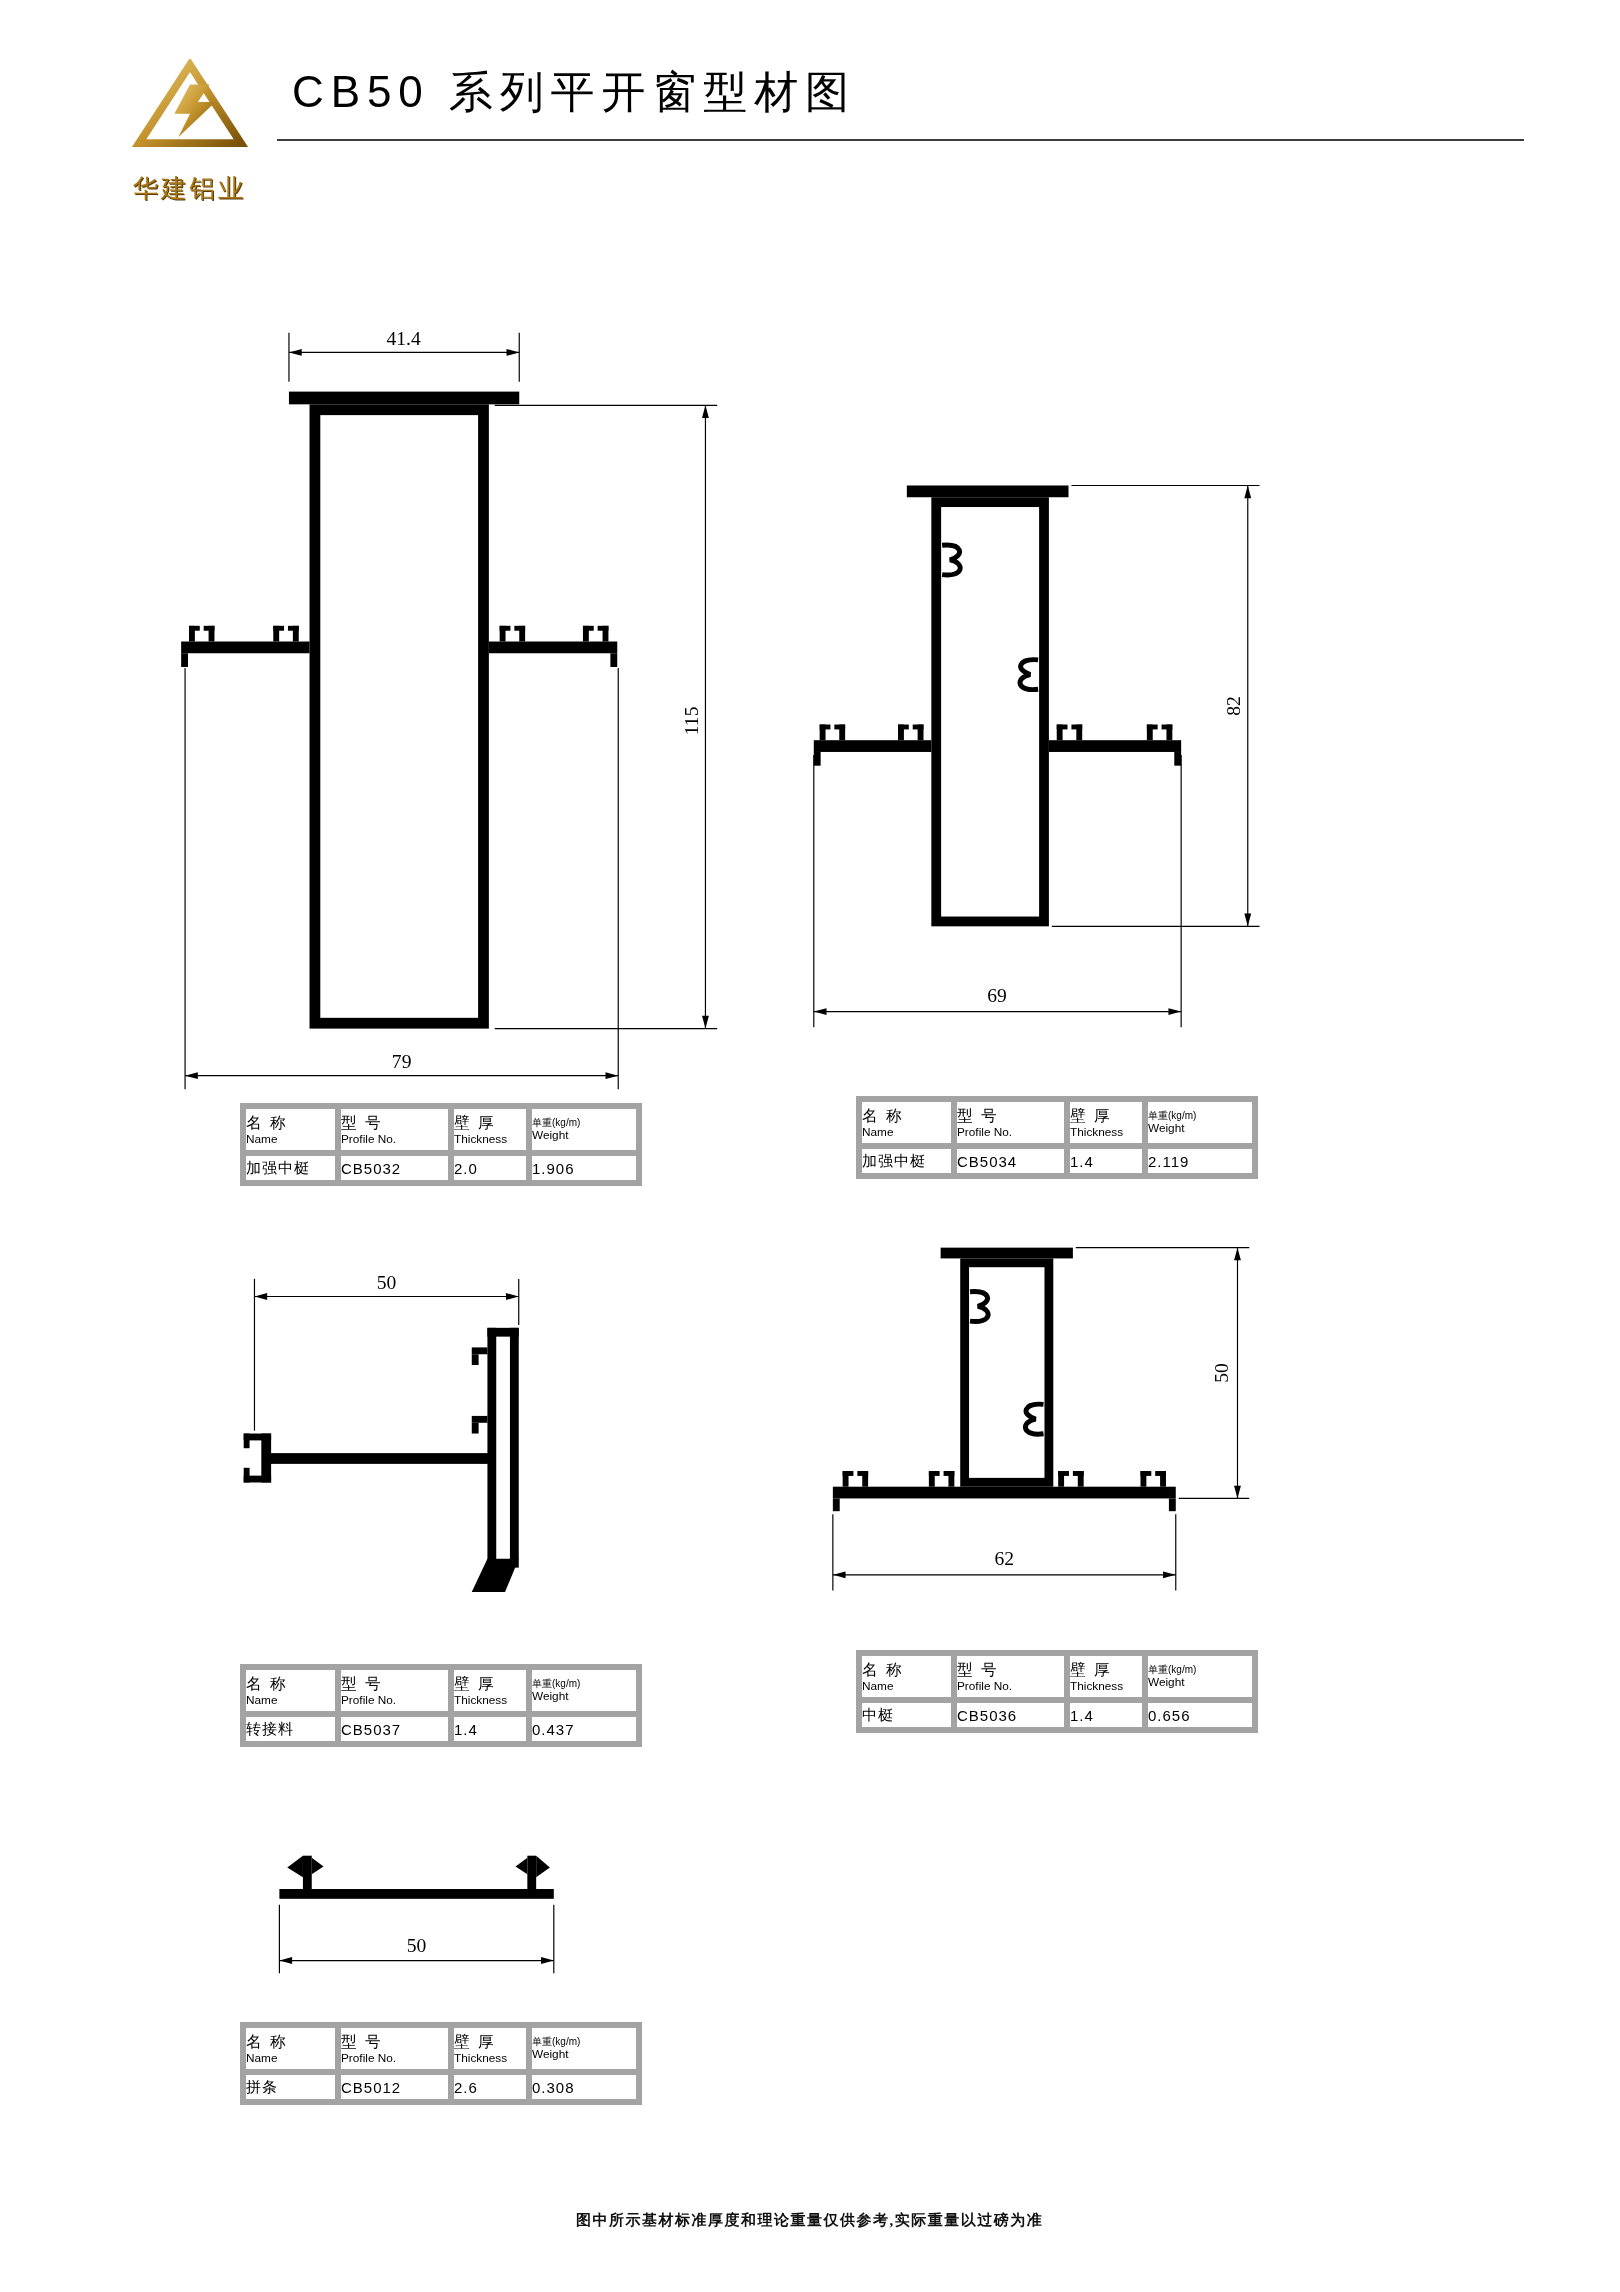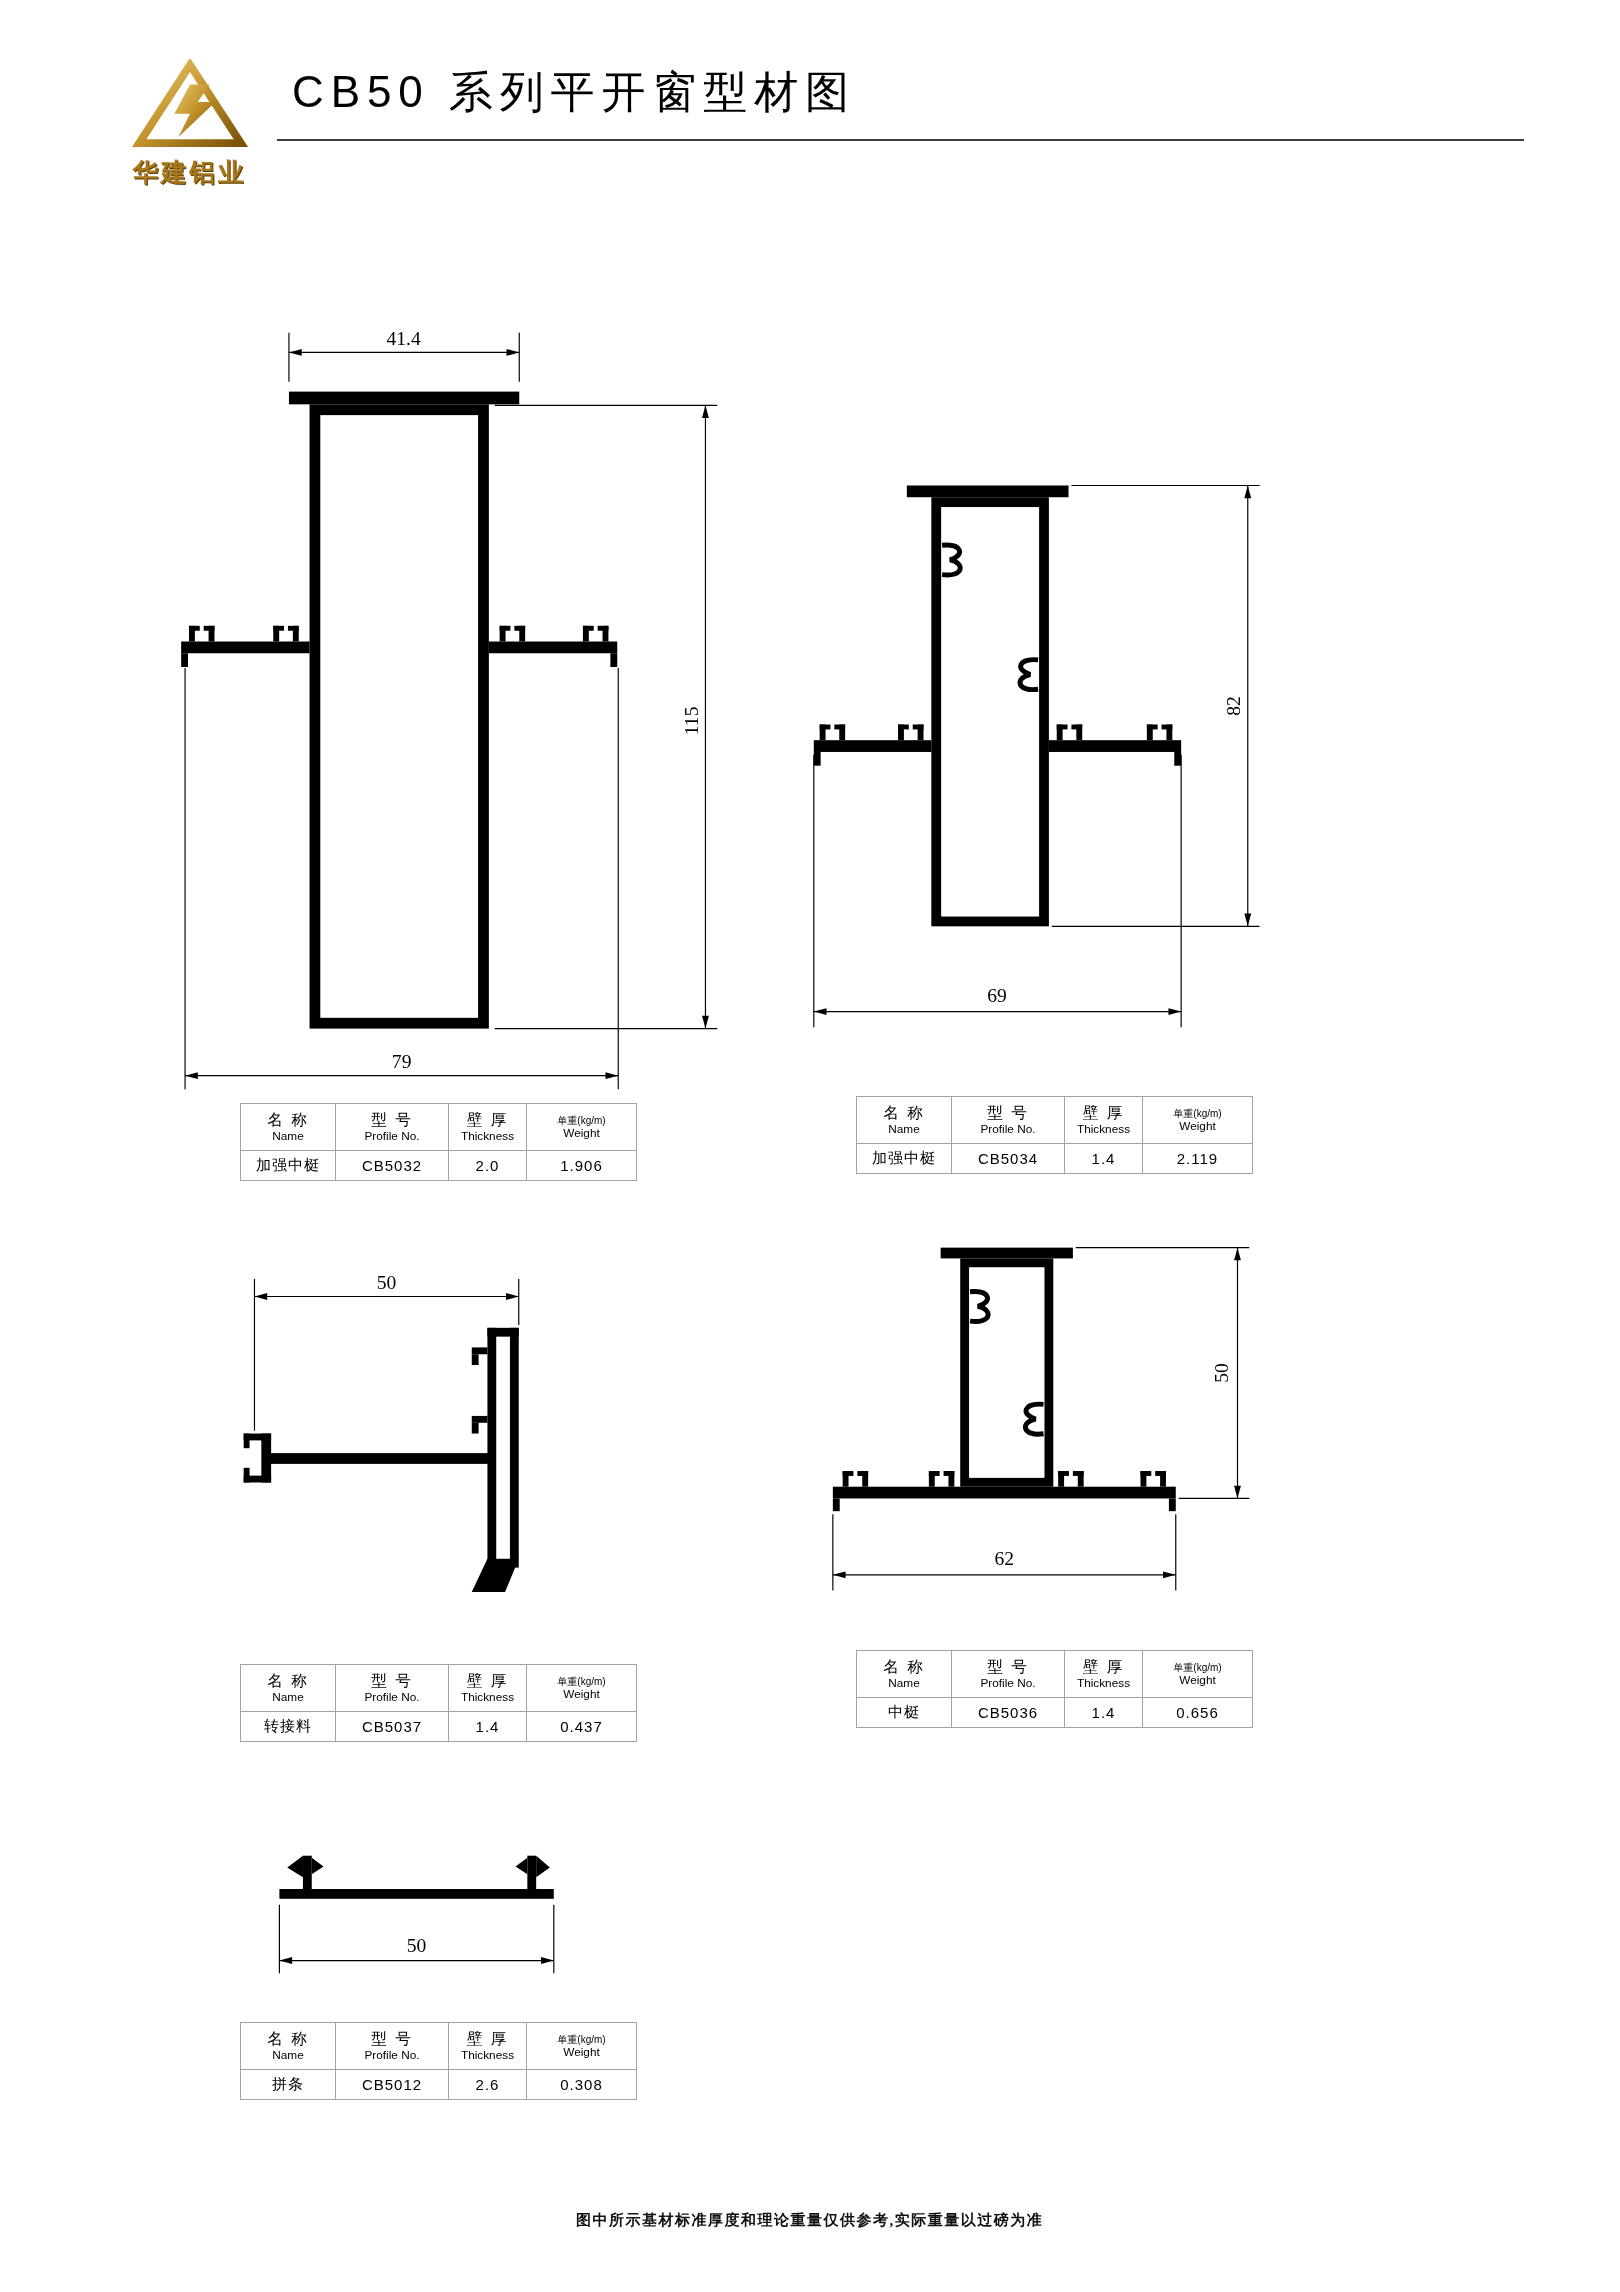--- a/index.html
+++ b/index.html
@@ -3,26 +3,26 @@
 <meta charset="utf-8">
 <style>
   *{box-sizing:border-box}
   body{margin:0;background:#9a9a9a}
   .page{position:relative;width:1620px;height:2293px;background:#ffffff;margin:0 auto;
         font-family:"Liberation Sans",sans-serif;overflow:hidden;color:#000}
   .title{position:absolute;left:292px;top:63px;font-size:44px;font-weight:normal;
          letter-spacing:6.9px;font-family:"Liberation Sans",sans-serif;white-space:nowrap}
   .title-rule{position:absolute;left:277px;top:139px;width:1247px;height:2px;background:#3c3c3c}
   .logo{position:absolute;left:108px;top:59px;width:163px;text-align:center}
-  .logo-text{font-size:25.5px;font-weight:bold;color:#a87718;letter-spacing:2.9px;
-             text-shadow:1px 1px 0 #5a3c05;margin-top:2px;white-space:nowrap}
+  .logo-text{font-size:25.5px;font-weight:normal;color:#a87718;letter-spacing:2.9px;
+             text-shadow:1px 1px 0 #5a3c05;margin-top:18px;white-space:nowrap}
   svg.drawing{position:absolute}
   svg .dim{font-family:"Liberation Serif",serif;font-size:20px;fill:#000}
   .spec-table{position:absolute;border-collapse:collapse;table-layout:fixed;width:396px;background:#fff}
-  .spec-table td{border:1px solid #a3a3a3;text-align:center;vertical-align:middle;padding:0}
+  .spec-table td{border:6px solid #a3a3a3;text-align:left;vertical-align:middle;padding:0}
   .spec-table tr.head td{height:47px}
   .spec-table tr.data td{height:30px;font-size:15px;font-family:Liberation Sans, sans-serif;letter-spacing:1px}
   .th-cn{font-size:15.7px;letter-spacing:2px;line-height:1.3;font-family:"Liberation Sans",sans-serif}
   .th-cn.th-weight{font-size:10px;letter-spacing:0}
   .th-en{font-size:11.8px;line-height:1.15;font-family:"Liberation Sans",sans-serif}
   .footer-note{position:absolute;left:576px;top:2211px;font-size:15px;font-weight:bold;
                letter-spacing:1.5px;color:#111;font-family:"Liberation Serif",serif;white-space:nowrap}
 </style>
 </head>
 <body>

